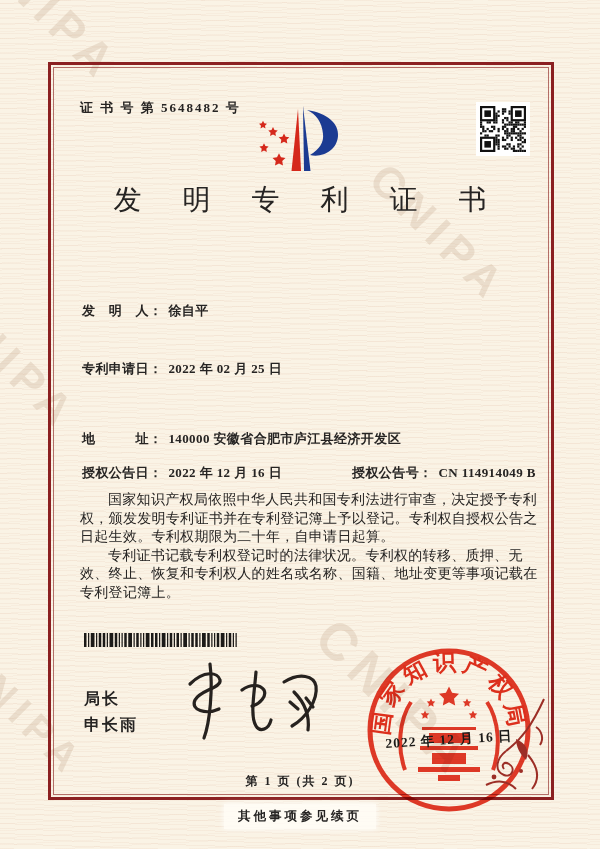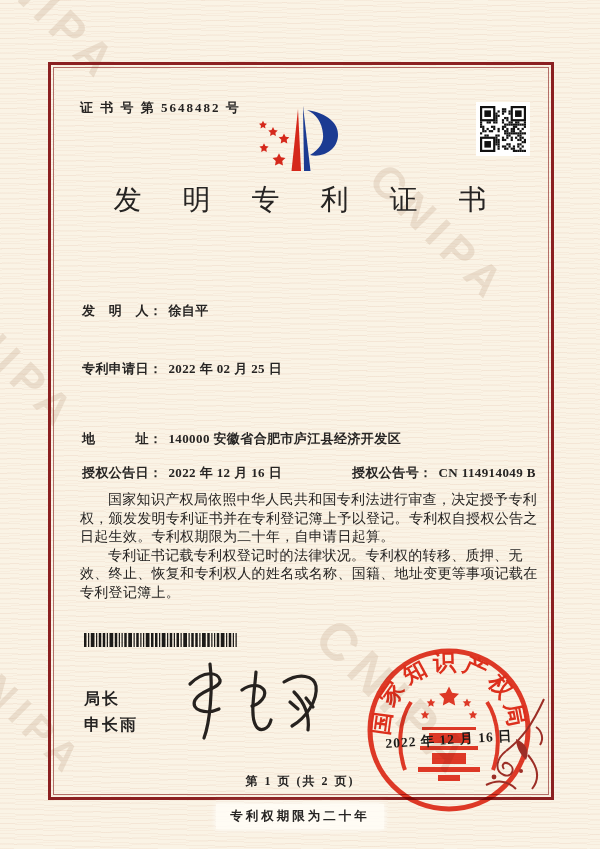--- a/index.html
+++ b/index.html
@@ -365,15 +365,15 @@
       <path d="M50,42 C60,46 64,54 60,63 C54,57 50,50 50,42 Z" fill="#9c2e26" stroke="none"></path>
       <path d="M62,58 C72,70 74,82 66,92"></path>
       <path d="M20,88 C32,82 42,84 50,92"></path>
       <circle cx="28" cy="80" r="2.4" fill="#9c2e26" stroke="none"></circle>
       <circle cx="55" cy="74" r="2" fill="#9c2e26" stroke="none"></circle>
       <path d="M70,30 C76,34 78,42 74,48"></path>
     </svg>
   </div>
 
   <div class="page-footer">第 1 页 (共 2 页)</div>
-  <div class="note"><span>专利权期限为二十年</span></div>
+  <div class="note"><span>其他事项参见续页</span></div>
 
 </div>
 
 </body></html>

